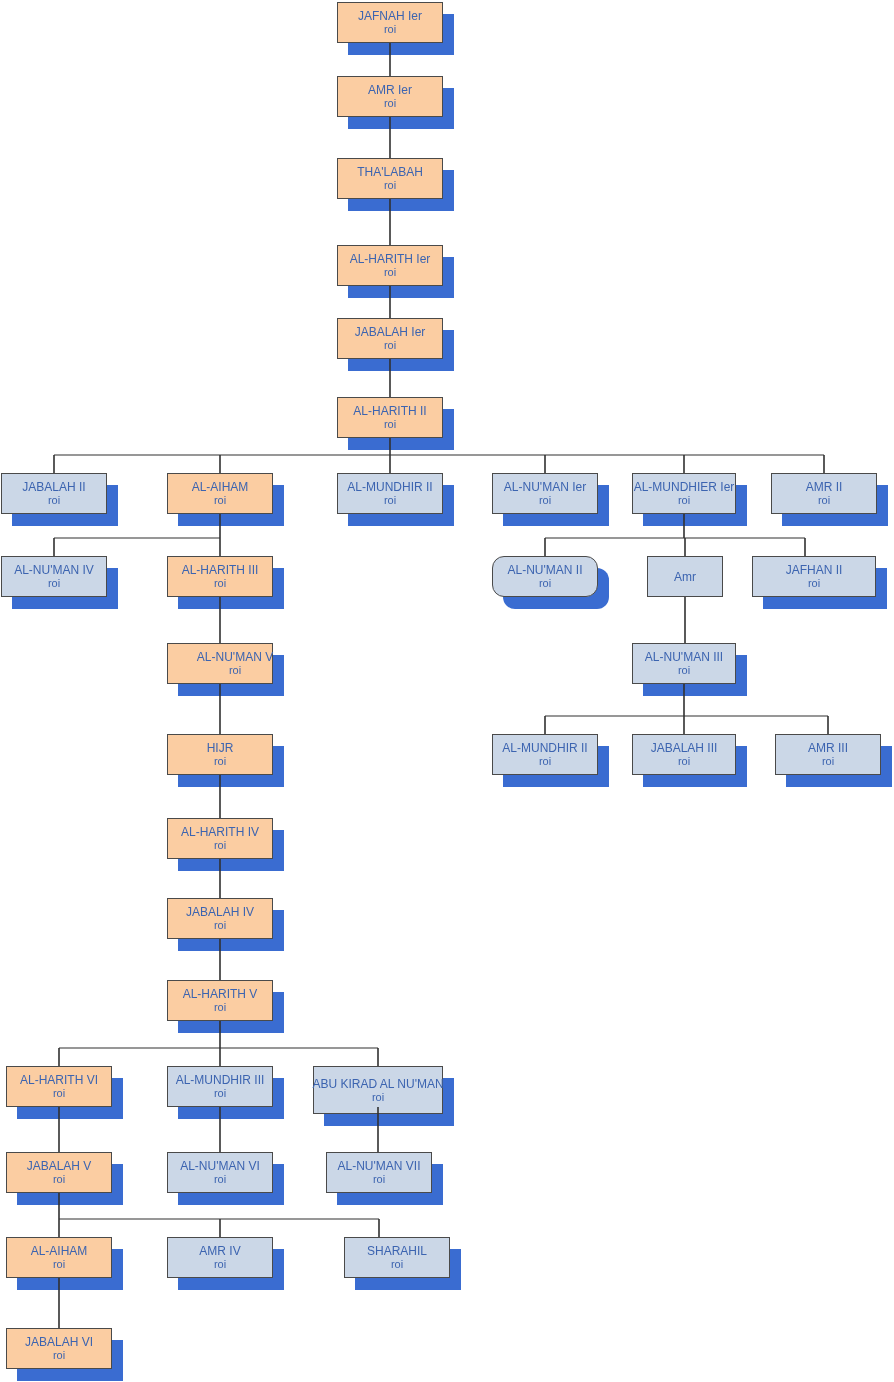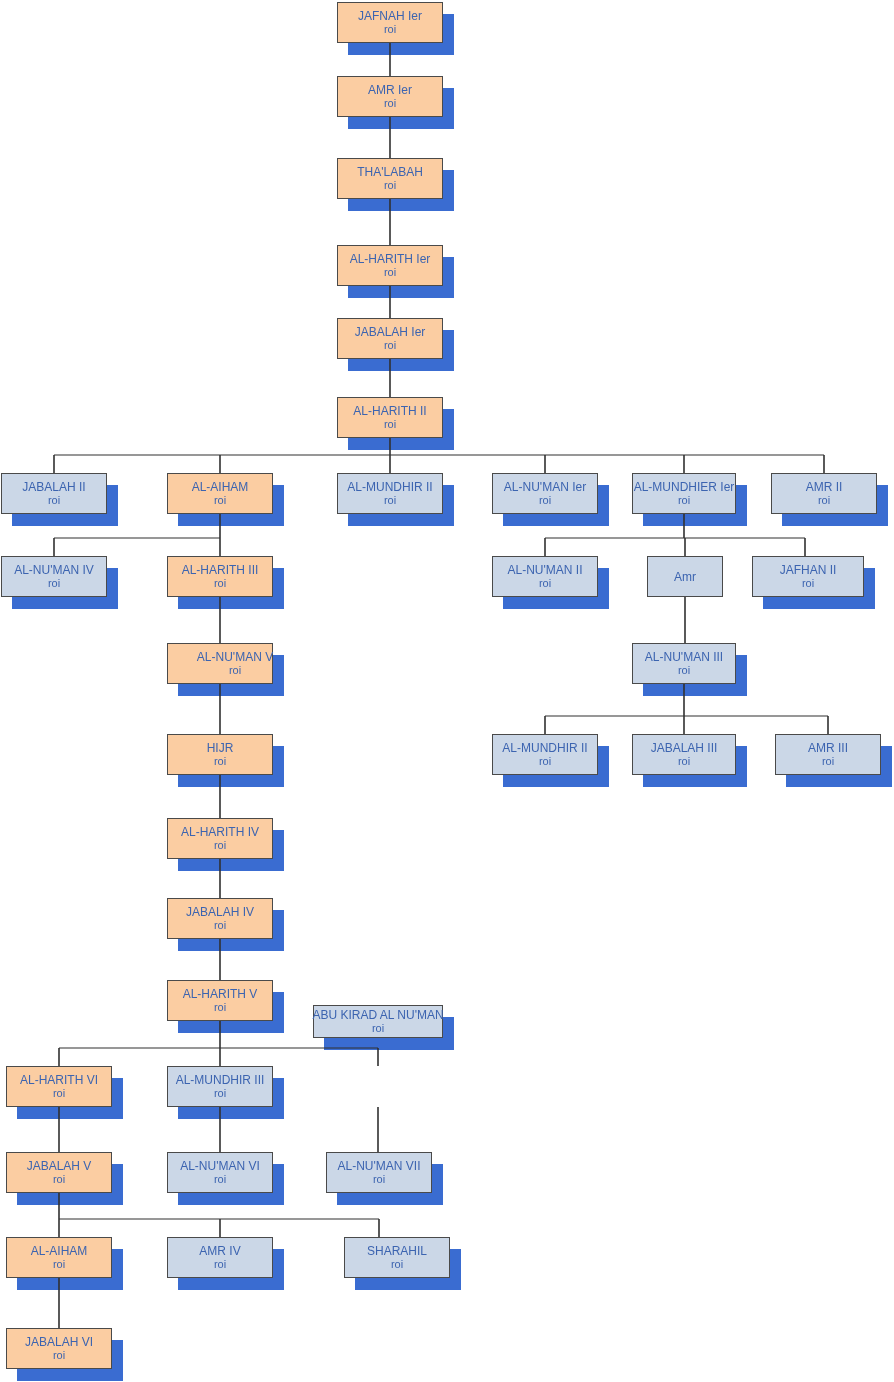--- a/index.html
+++ b/index.html
@@ -121,28 +121,28 @@
       <span class="role">roi</span>
     </div>
     <div class="node secondary" style="left: 1px; top: 556px; width: 106px; height: 41px;">
       <span class="name">AL-NU'MAN IV</span>
       <span class="role">roi</span>
     </div>
     <div class="node primary" style="left: 167px; top: 556px; width: 106px; height: 41px;">
       <span class="name">AL-HARITH III</span>
       <span class="role">roi</span>
     </div>
-    <div class="node secondary" style="left: 492px; top: 556px; width: 106px; height: 41px;">
+    <div class="node secondary" style="left: 492px; top: 556px; width: 106px; height: 41px; border-radius: 12px;">
       <span class="name">AL-NU'MAN II</span>
       <span class="role">roi</span>
     </div>
     <div class="node secondary noshadow" style="left: 647px; top: 556px; width: 76px; height: 41px;">
       <span class="name">Amr</span>
     </div>
-    <div class="node secondary" style="left: 752px; top: 556px; width: 112px; height: 41px;">
+    <div class="node secondary" style="left: 752px; top: 556px; width: 124px; height: 41px;">
       <span class="name">JAFHAN II</span>
       <span class="role">roi</span>
     </div>
     <div class="node primary" style="left: 167px; top: 643px; width: 106px; height: 41px; padding-left: 32px;">
       <span class="name">AL-NU'MAN V</span>
       <span class="role">roi</span>
     </div>
     <div class="node secondary" style="left: 632px; top: 643px; width: 104px; height: 41px;">
       <span class="name">AL-NU'MAN III</span>
       <span class="role">roi</span>
@@ -176,21 +176,21 @@
       <span class="role">roi</span>
     </div>
     <div class="node primary" style="left: 6px; top: 1066px; width: 106px; height: 41px;">
       <span class="name">AL-HARITH VI</span>
       <span class="role">roi</span>
     </div>
     <div class="node secondary" style="left: 167px; top: 1066px; width: 106px; height: 41px;">
       <span class="name">AL-MUNDHIR III</span>
       <span class="role">roi</span>
     </div>
-    <div class="node secondary" style="left: 313px; top: 1005px; width: 130px; height: 33px;">
+    <div class="node secondary" style="left: 313px; top: 1066px; width: 130px; height: 48px;">
       <span class="name">ABU KIRAD AL NU'MAN</span>
       <span class="role">roi</span>
     </div>
     <div class="node primary" style="left: 6px; top: 1152px; width: 106px; height: 41px;">
       <span class="name">JABALAH V</span>
       <span class="role">roi</span>
     </div>
     <div class="node secondary" style="left: 167px; top: 1152px; width: 106px; height: 41px;">
       <span class="name">AL-NU'MAN VI</span>
       <span class="role">roi</span>

